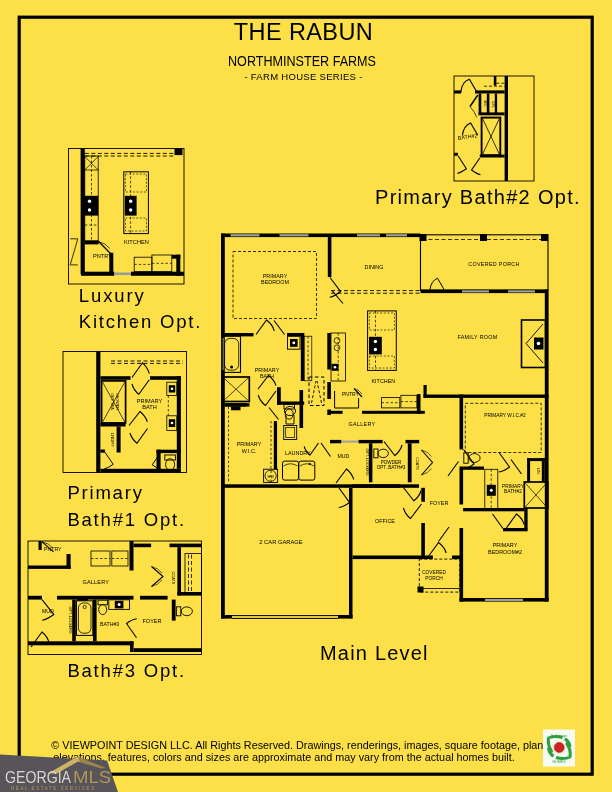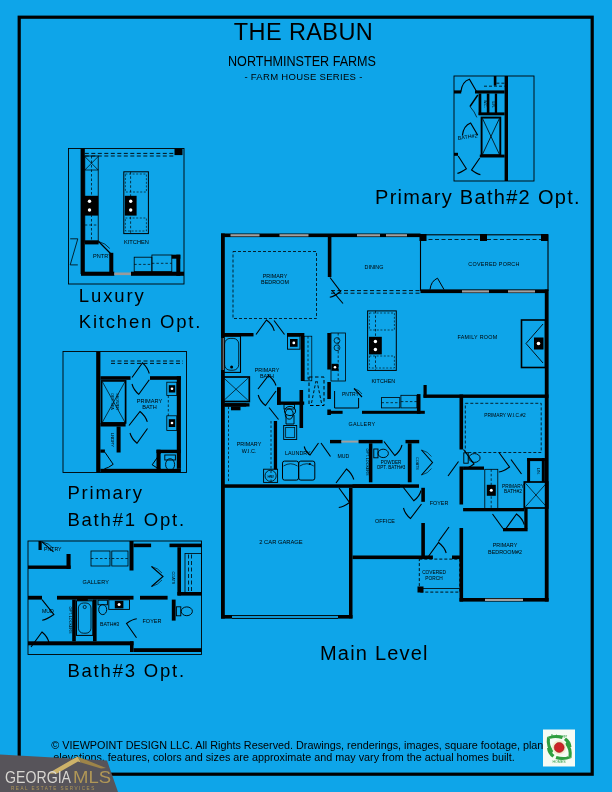--- a/index.html
+++ b/index.html
@@ -1,16 +1,16 @@
 <!DOCTYPE html>
 <html><head>
 <meta charset="utf-8">
 <style>
   html,body{margin:0;padding:0;background:#ffffff;}
-  #page{position:relative;width:612px;height:792px;background:#0ea5e9;overflow:hidden;
+  #page{position:relative;width:612px;height:792px;background:#fde047;overflow:hidden;
         font-family:"Liberation Sans",sans-serif;}
   svg text{font-family:"Liberation Sans",sans-serif;}
 </style>
 </head>
 <body>
 <div id="page">
 <svg width="612" height="792" viewBox="0 0 612 792">
 
 <g>
         <rect x="19.2" y="17.2" width="573" height="757" fill="none" stroke="#000" stroke-width="3.2"></rect>

